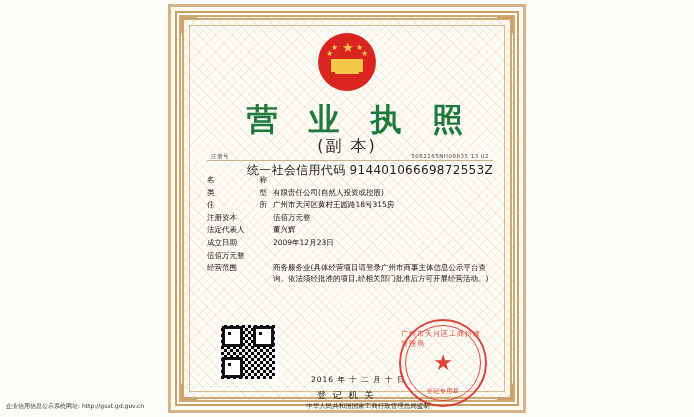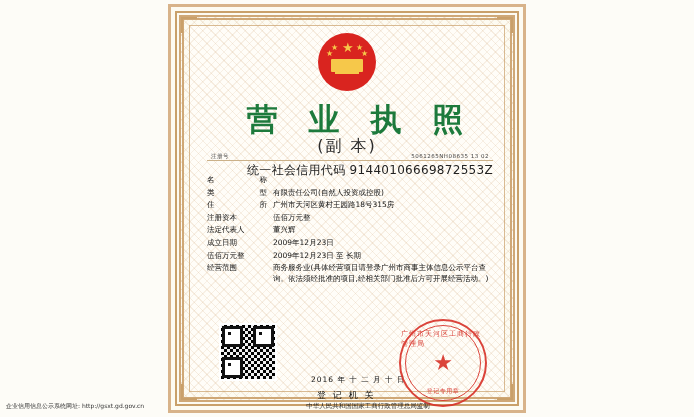--- a/index.html
+++ b/index.html
@@ -380,21 +380,20 @@
       <div class="field">
         <div class="lbl">
           <span>成立日期</span>
         </div>
         <div class="val">2009年12月23日</div>
       </div>
       <div class="field">
         <div class="lbl">
           <span>伍佰万元整</span>
         </div>
-        <div class="val">2009年12月23日 至 长期</div>
       </div>
       <div class="field multi">
         <div class="lbl">
           <span>经营范围</span>
         </div>
         <div class="val">商务服务业(具体经营项目请登录广州市商事主体信息公示平台查询。依法须经批准的项目,经相关部门批准后方可开展经营活动。)</div>
       </div>
     </div>
 
     <div class="qr">

